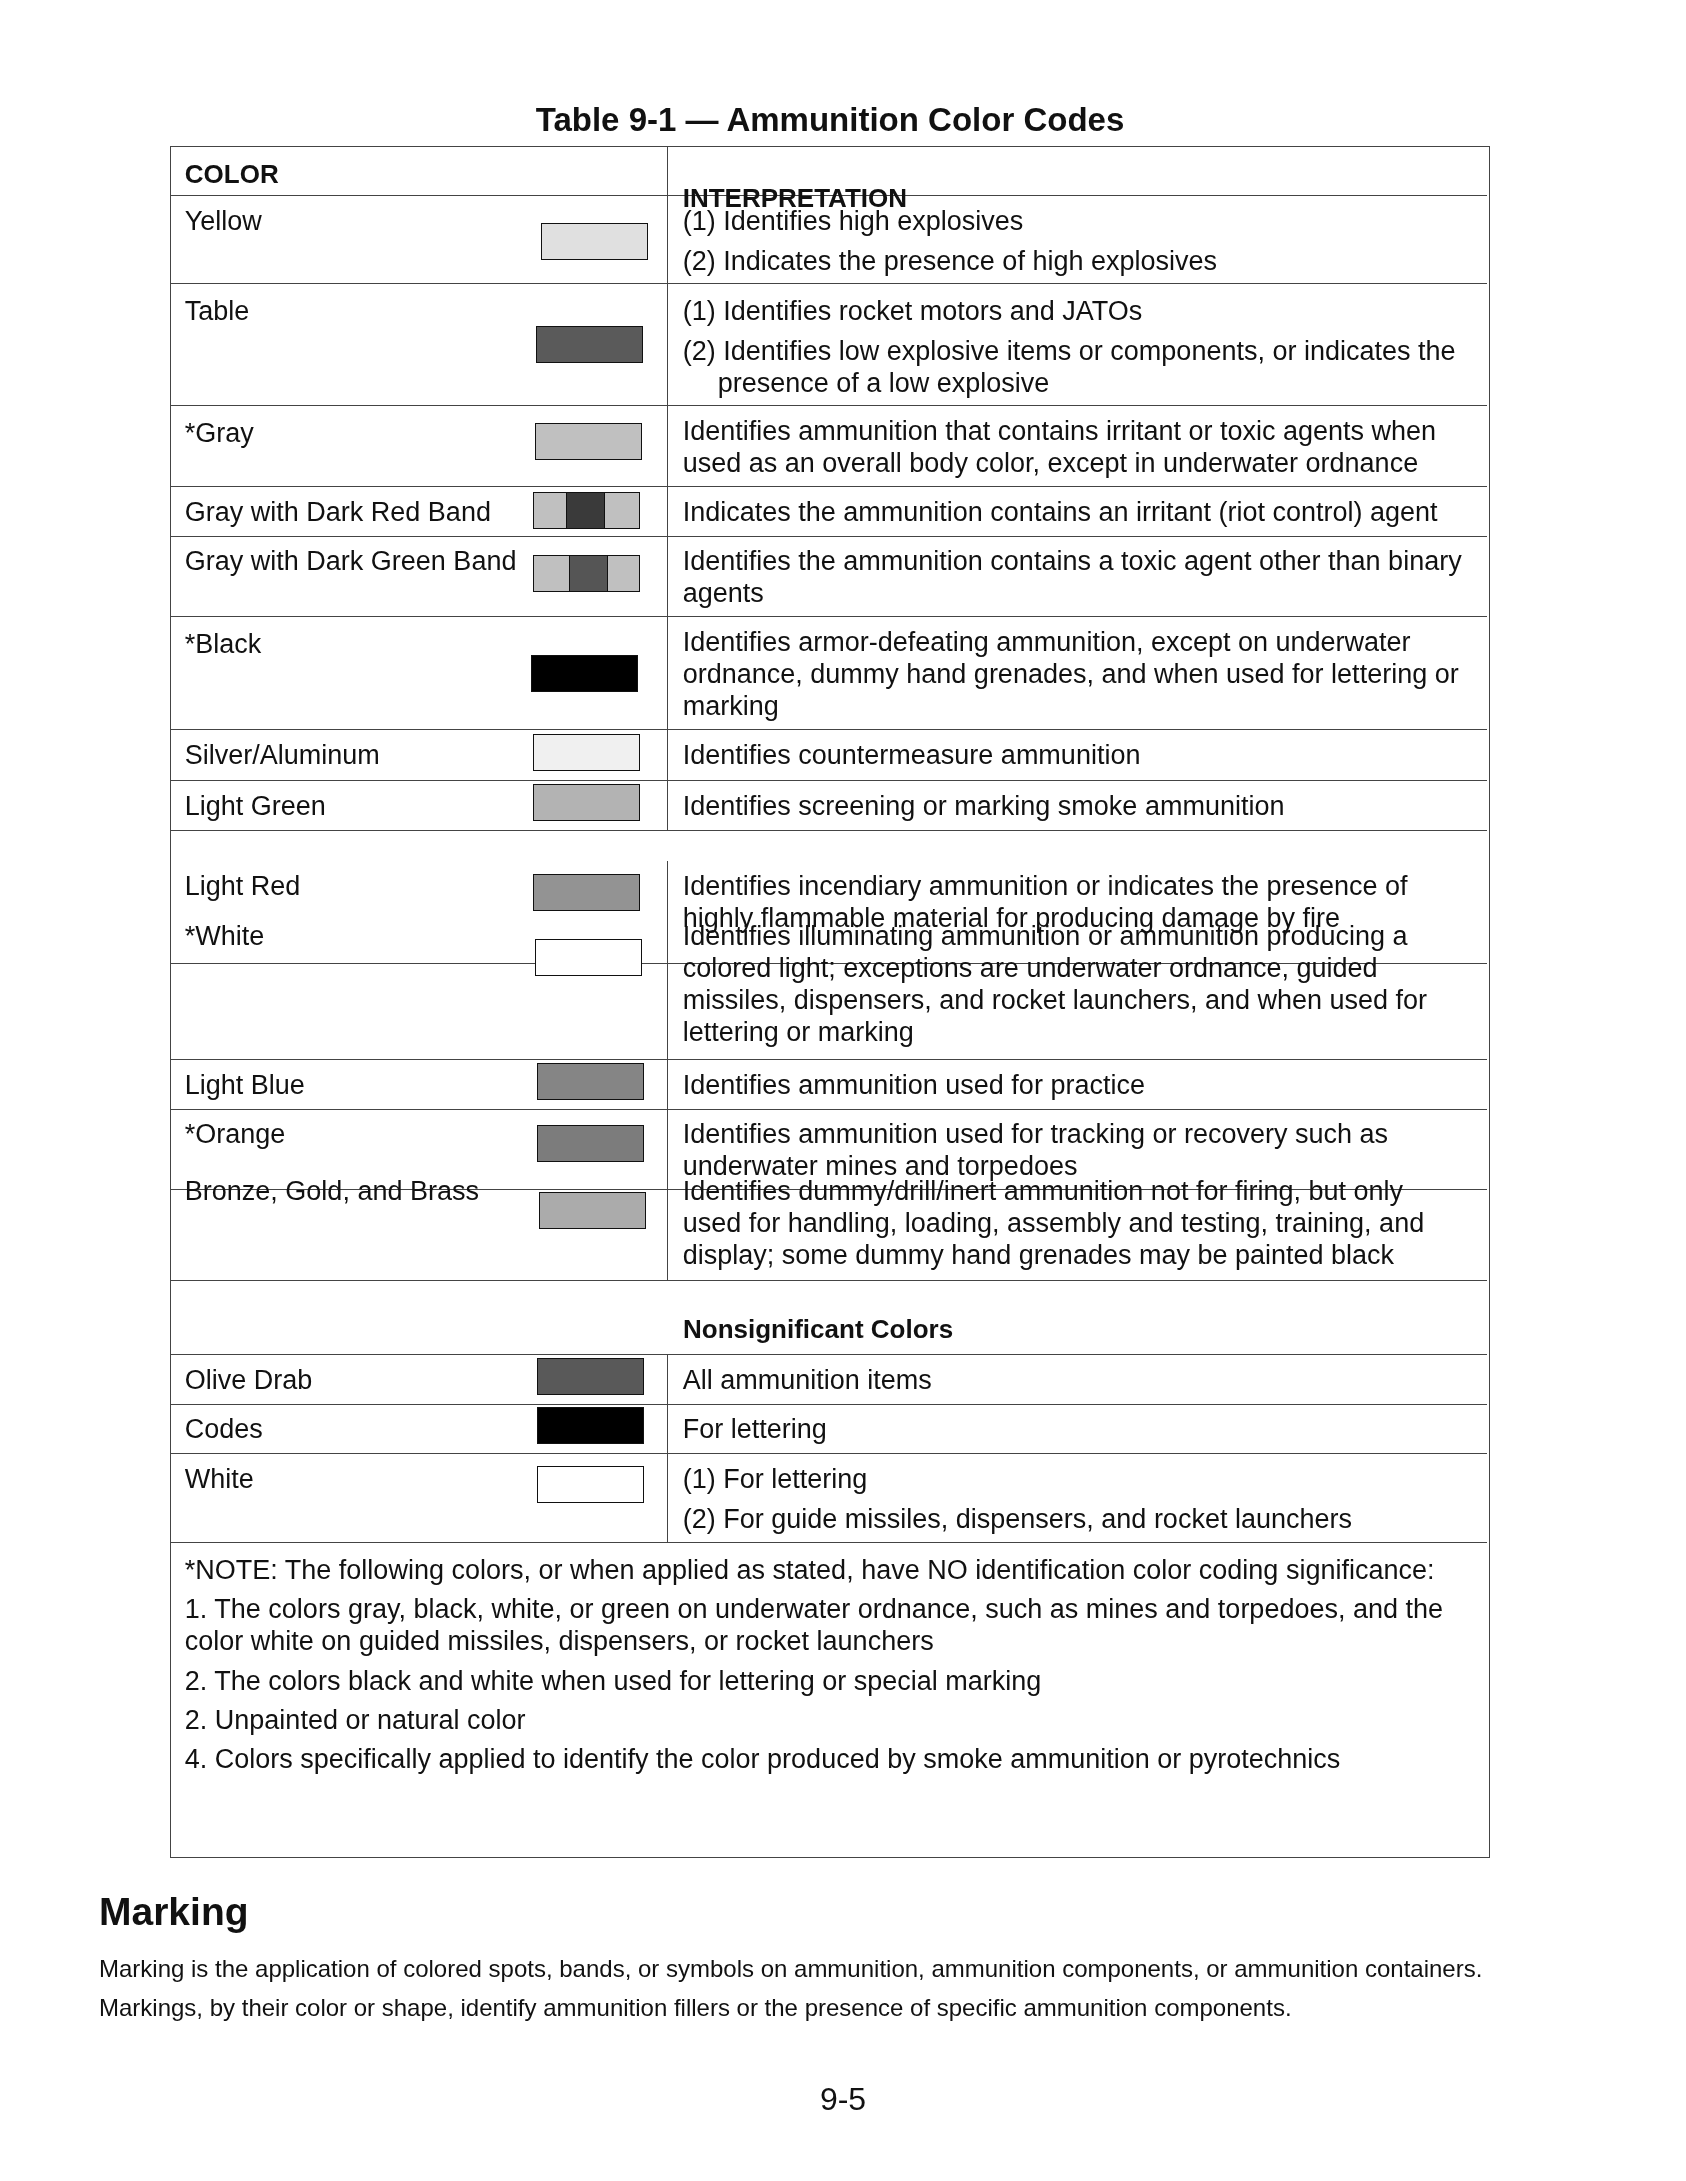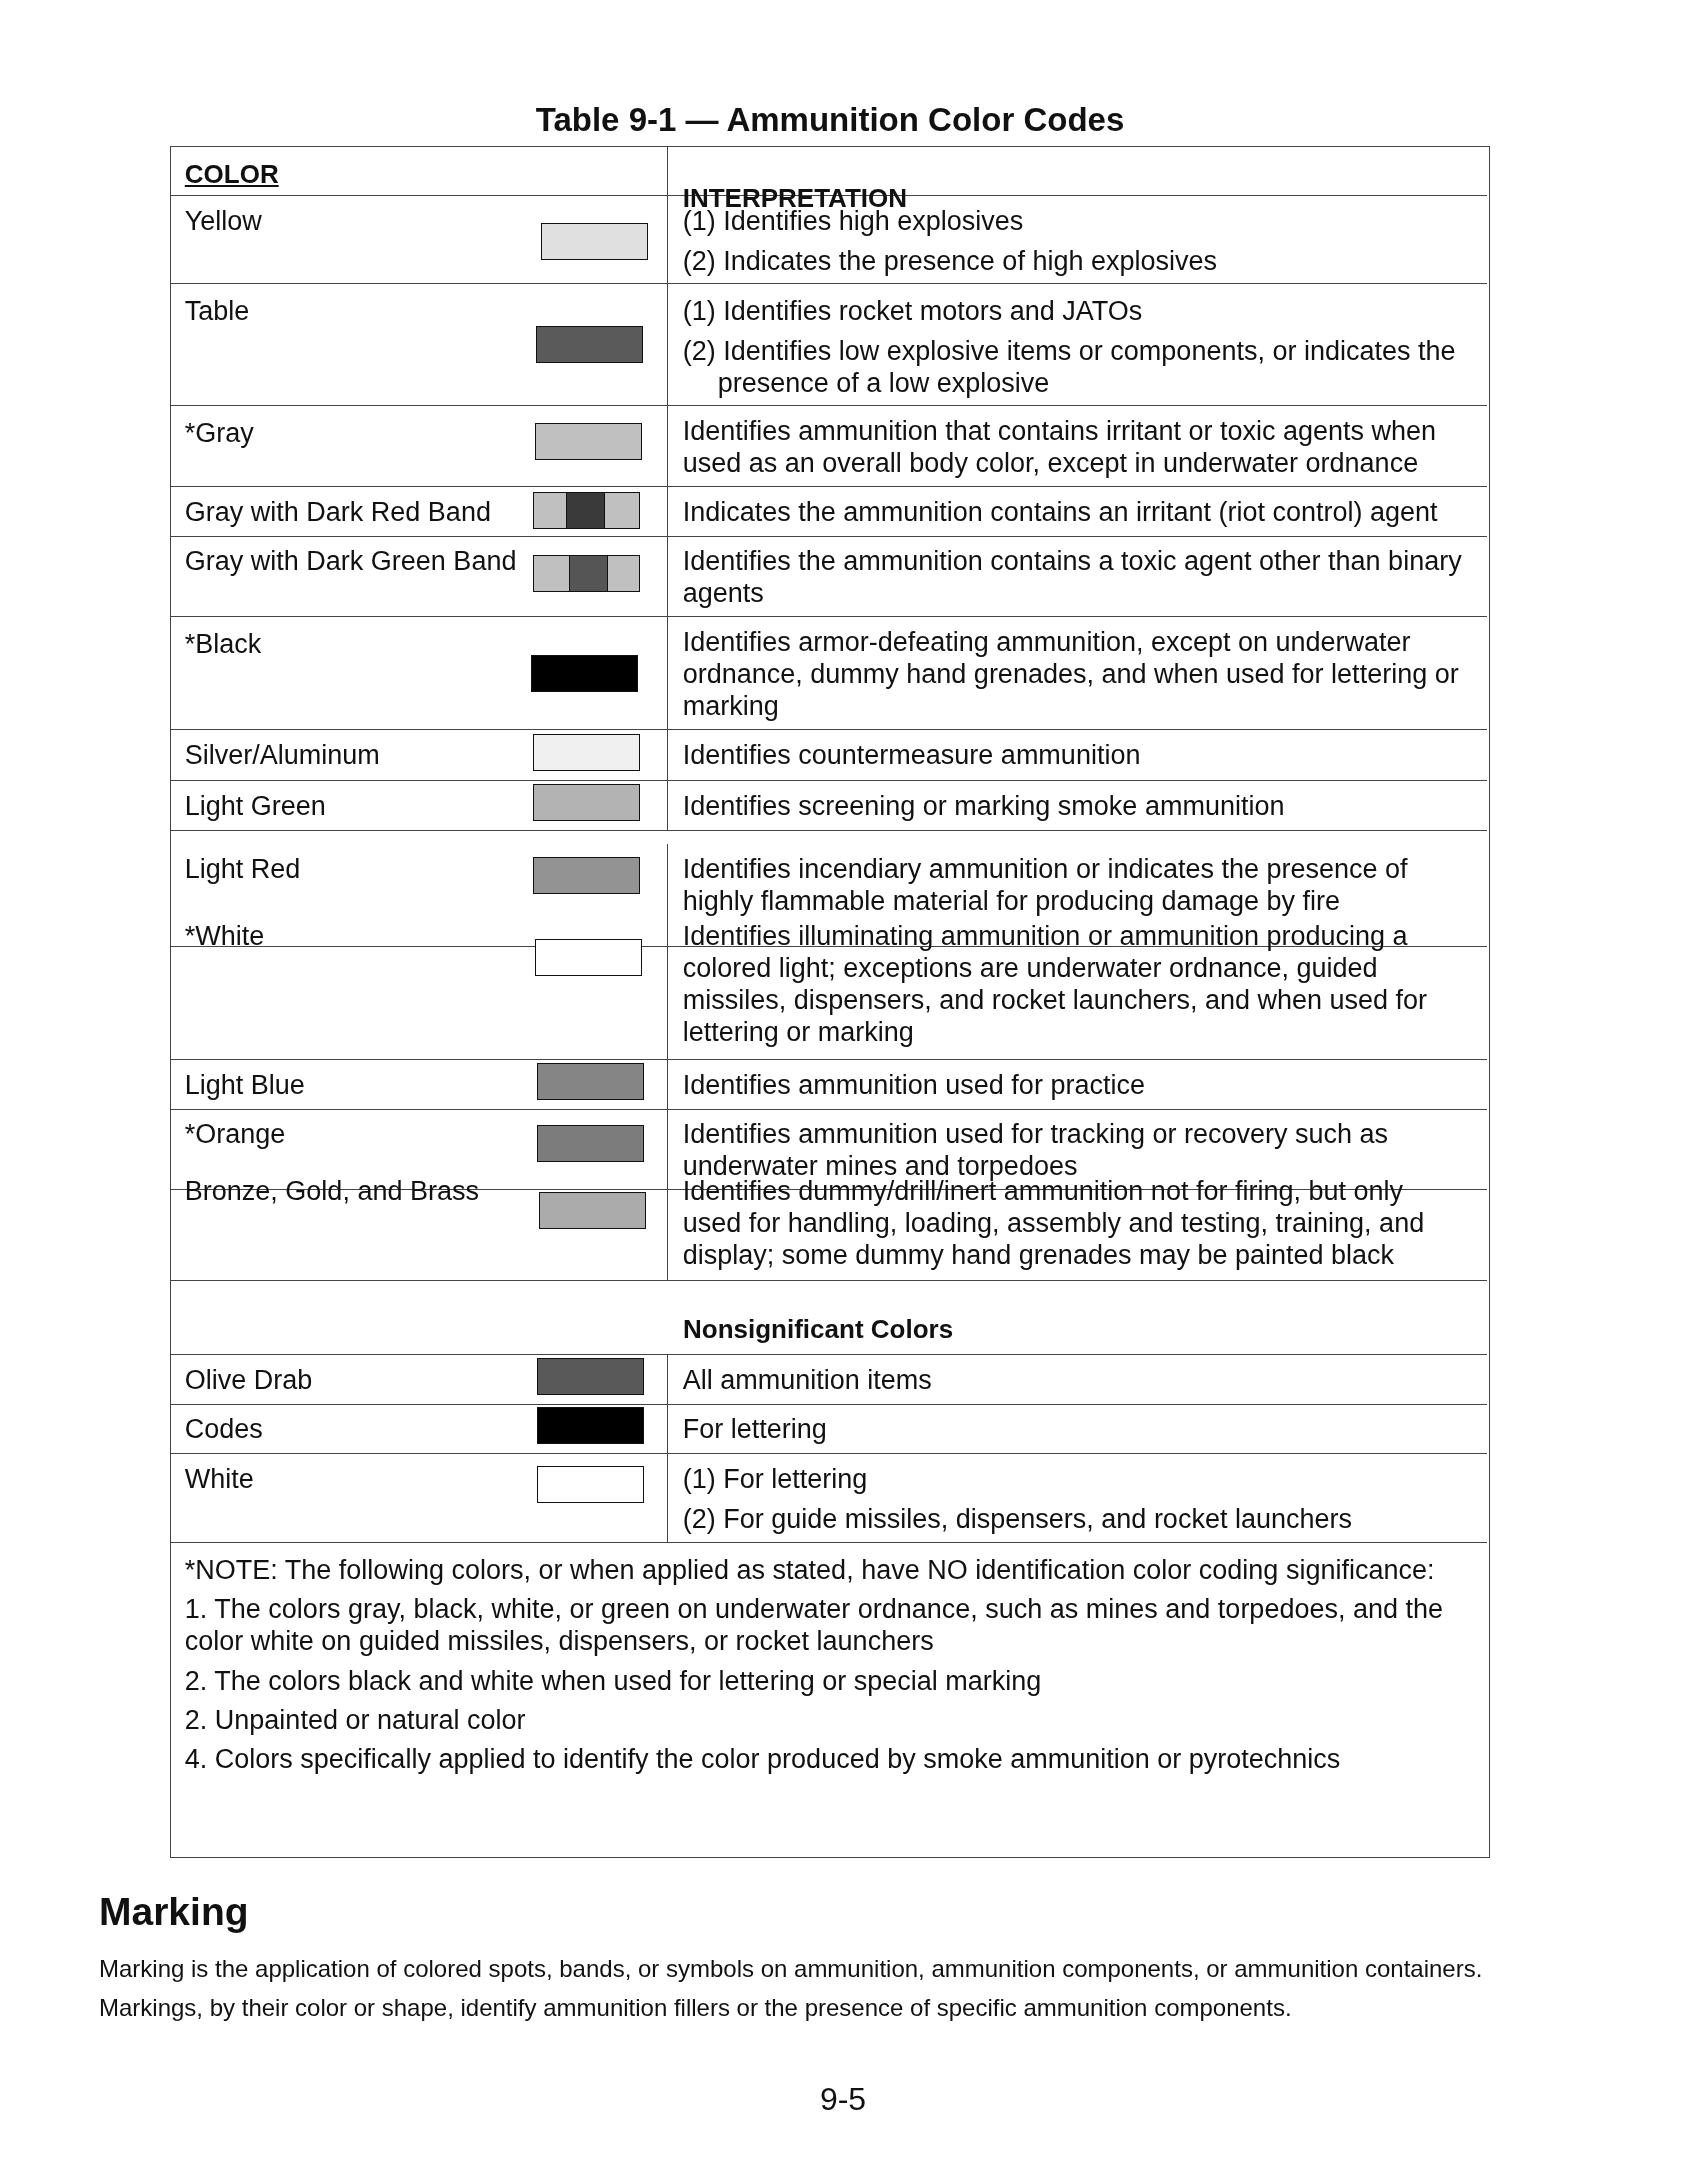--- a/index.html
+++ b/index.html
@@ -30,21 +30,21 @@
 </style>
 </head>
 <body>
 
 <div class="title">Table 9-1 — Ammunition Color Codes</div>
 
 <div class="tbl">
 
   <div class="row" style="top:0;height:49px;">
     <div class="c1">
-        <span class="lbl hdr" style="top:11px;text-decoration:underline;">COLOR</span>
+        <span class="lbl hdr" style="top:11px;">COLOR</span>
       </div>
     <div class="c2">
         <span class="lbl hdr" style="top:11px;left:14.7px;margin-top:24px;">INTERPRETATION</span>
       </div>
   </div>
 
   <div class="row" style="top:47px;height:90px;">
     <div class="c1">
         <span class="lbl" style="top:11px;">Yellow</span>
       <div class="sw" style="left:370px;top:29px;background:#e0e0e0;"></div>
@@ -139,21 +139,21 @@
         <span class="lbl" style="top:9.2px;">Light Green</span>
       <div class="sw" style="left:362px;top:2.8px;background:#b3b3b3;"></div>
       </div>
     <div class="c2">
         <div class="interp" style="top:9.2px;">
       <p>Identifies screening or marking smoke ammunition</p>
         </div>
       </div>
   </div>
 
-  <div class="row" style="top:697px;height:103px;">
+  <div class="row" style="top:714px;height:103px;">
     <div class="c1">
         <span class="lbl" style="top:9.2px;">Light Red</span>
       <div class="sw" style="left:362px;top:13px;background:#939393;"></div>
       </div>
     <div class="c2">
         <div class="interp" style="top:9.2px;">
       <p>Identifies incendiary ammunition or indicates the presence of highly flammable material for producing damage by fire</p>
         </div>
       </div>
   </div>

